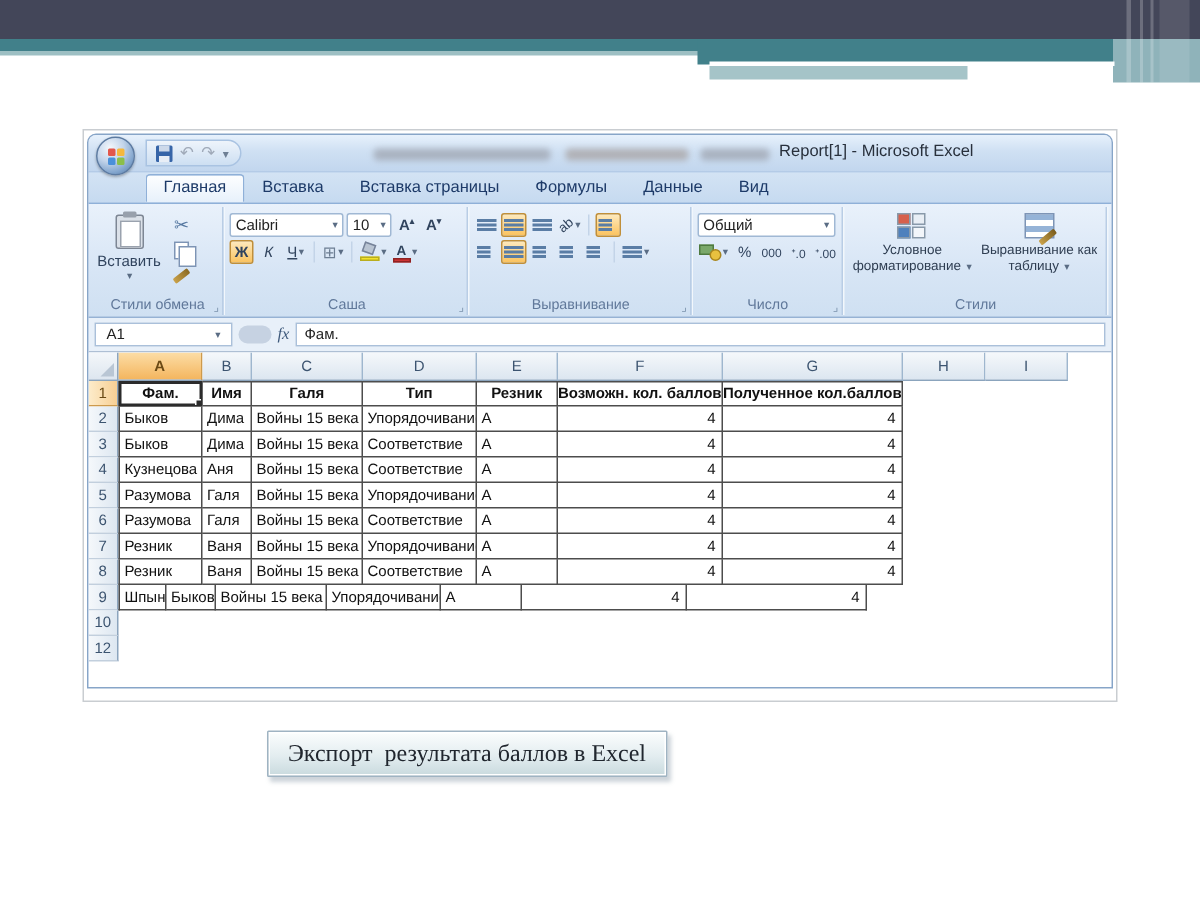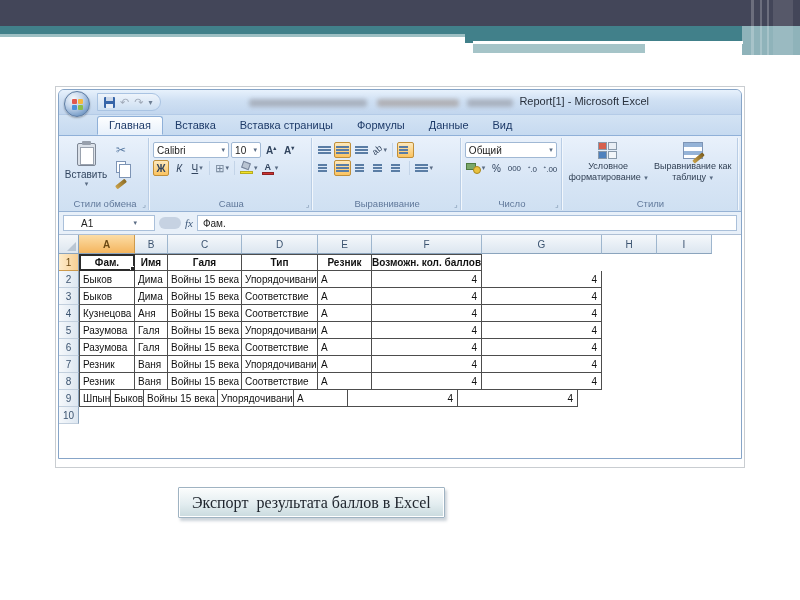--- a/index.html
+++ b/index.html
@@ -132,21 +132,21 @@
   .ft-ic { position:relative; width:20px; height:17px;
     background:repeating-linear-gradient(#95b3d7 0 4px, #ffffff 4px 8px); border:1px solid #7d94b5; }
   .ft-ic .brush { position:absolute; right:-3px; bottom:-2px; width:13px; height:4px;
     background:linear-gradient(90deg,#caa24a,#7a5c1c); transform:rotate(-40deg); border-radius:1px; }
   .big-lbl { font-size:9px; color:#2f3e52; text-align:center; line-height:10.5px; margin-top:2px; }
 
   
   .xl-formula { height:23px; flex:0 0 23px; display:flex; align-items:center; gap:4px;
     background:#e8f0f9; border-bottom:1px solid #aebfd4; padding:0 4px; }
   .namebox { width:92px; height:16px; background:#fff; border:1px solid #aac0da; display:flex;
-    align-items:center; justify-content:space-between; padding:0 17px; font-size:10px; color:#222; }
+    align-items:center; justify-content:space-between; padding:0 7px; font-size:10px; color:#222; }
   .fx-blob { width:22px; height:12px; border-radius:7px; background:#c6d2e2; }
   .fx { font-family:"Liberation Serif", serif; font-style:italic; font-size:11px; color:#3f5a7c; }
   .fbar-val { flex:1; height:16px; background:#fff; border:1px solid #aac0da; display:flex;
     align-items:center; padding:0 5px; font-size:10px; color:#222; }
 
   
   .xl-sheet { flex:1; background:#fff; overflow:hidden; }
   .chrow { display:flex; height:19px; }
   .corner { width:20px; height:19px; background:linear-gradient(#f4f7fa,#dde6ef);
     border-right:1px solid #8ba4bd; border-bottom:1px solid #8ba4bd; position:relative; }
@@ -414,20 +414,21 @@
         </div>
       <div>
           <div class="srow">
             <div class="rowhdr sel">1</div>
             <div class="cell b bt th bl a1" style="width:56px">Фам.</div>
             <div class="cell b bt th" style="width:33px">Имя</div>
             <div class="cell b bt th" style="width:74px">Галя</div>
             <div class="cell b bt th" style="width:76px">Тип</div>
             <div class="cell b bt th" style="width:54px">Резник</div>
             <div class="cell b bt th" style="width:110px">Возможн. кол. баллов</div>
+            <div class="cell b bt th" style="width:120px">Полученное кол.баллов</div>
             <div class="cell" style="width:55px"></div>
             <div class="cell" style="width:55px"></div>
           </div>
           <div class="srow">
             <div class="rowhdr">2</div>
             <div class="cell b bl" style="width:56px">Быков</div>
             <div class="cell b" style="width:33px">Дима</div>
             <div class="cell b" style="width:74px">Войны 15 века</div>
             <div class="cell b" style="width:76px">Упорядочивание</div>
             <div class="cell b" style="width:54px">A</div>
@@ -525,20 +526,32 @@
             <div class="cell" style="width:56px"></div>
             <div class="cell" style="width:33px"></div>
             <div class="cell" style="width:74px"></div>
             <div class="cell" style="width:76px"></div>
             <div class="cell" style="width:54px"></div>
             <div class="cell" style="width:110px"></div>
             <div class="cell" style="width:120px"></div>
             <div class="cell" style="width:55px"></div>
             <div class="cell" style="width:55px"></div>
           </div>
+          <div class="srow">
+            <div class="rowhdr">12</div>
+            <div class="cell" style="width:56px"></div>
+            <div class="cell" style="width:33px"></div>
+            <div class="cell" style="width:74px"></div>
+            <div class="cell" style="width:76px"></div>
+            <div class="cell" style="width:54px"></div>
+            <div class="cell" style="width:110px"></div>
+            <div class="cell" style="width:120px"></div>
+            <div class="cell" style="width:55px"></div>
+            <div class="cell" style="width:55px"></div>
+          </div>
         </div>
     </div>
 
   </div>
 </div>
 
 <div class="caption-box">
   <span>Экспорт  результата баллов в Excel</span>
 </div>
 

